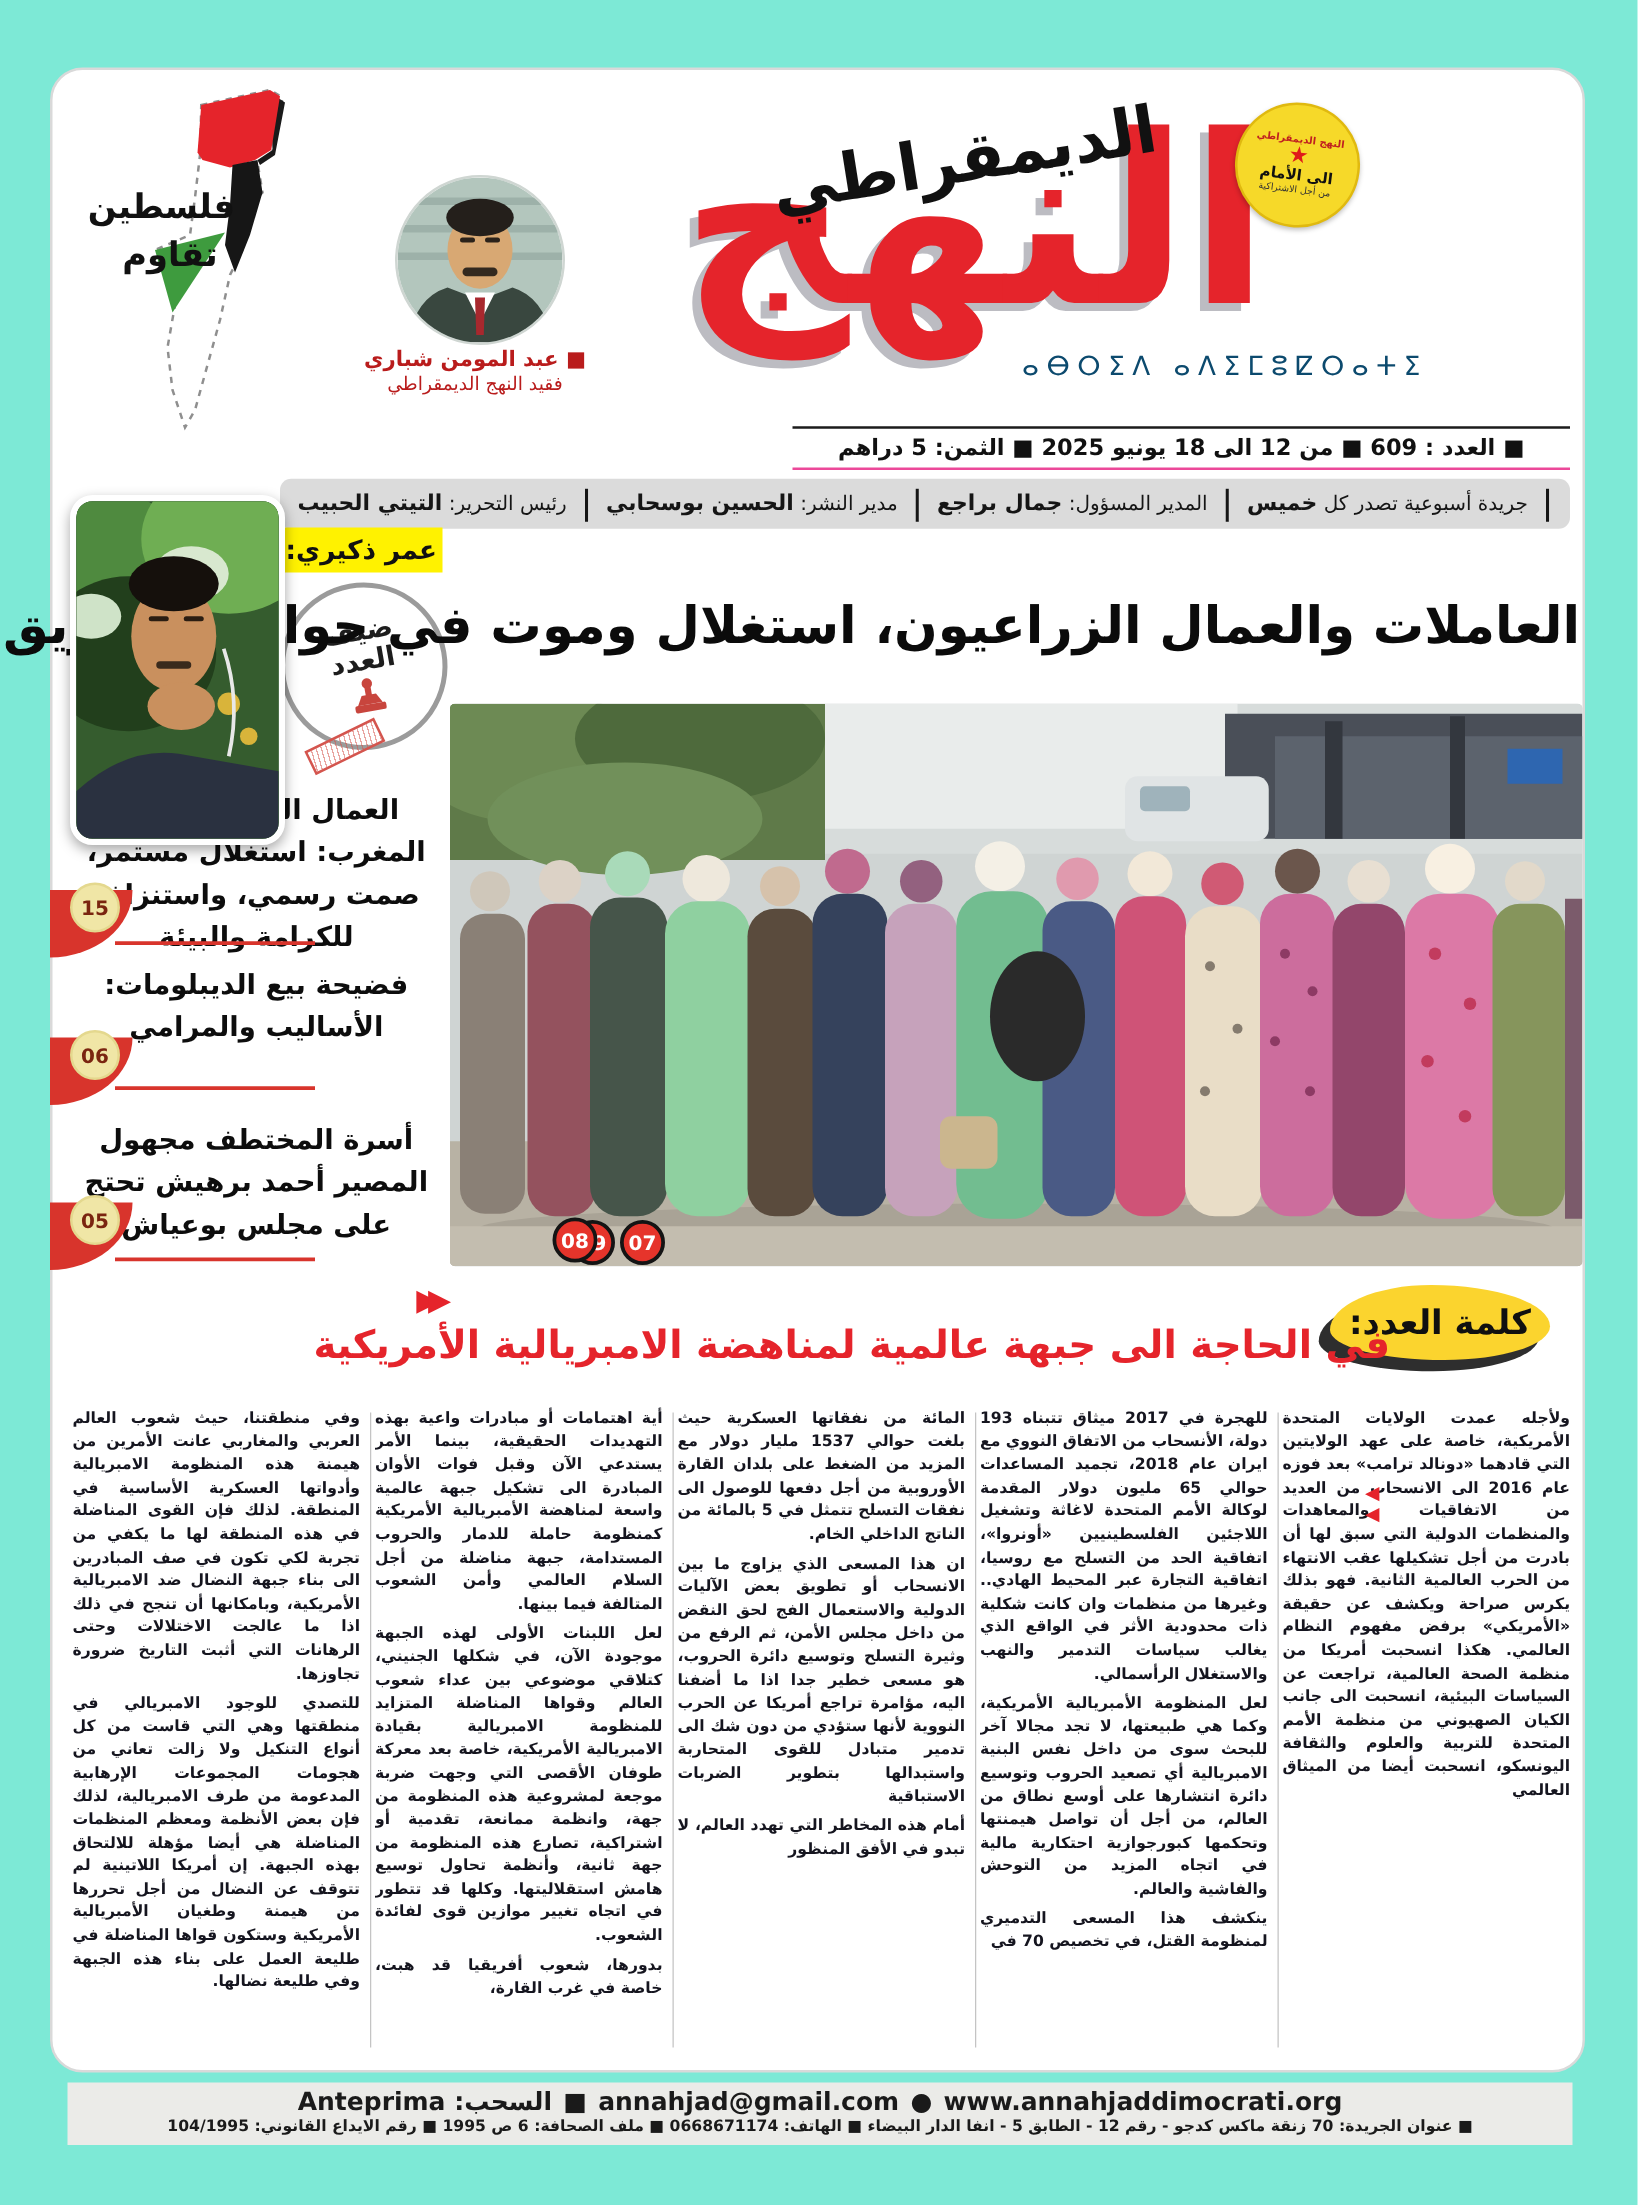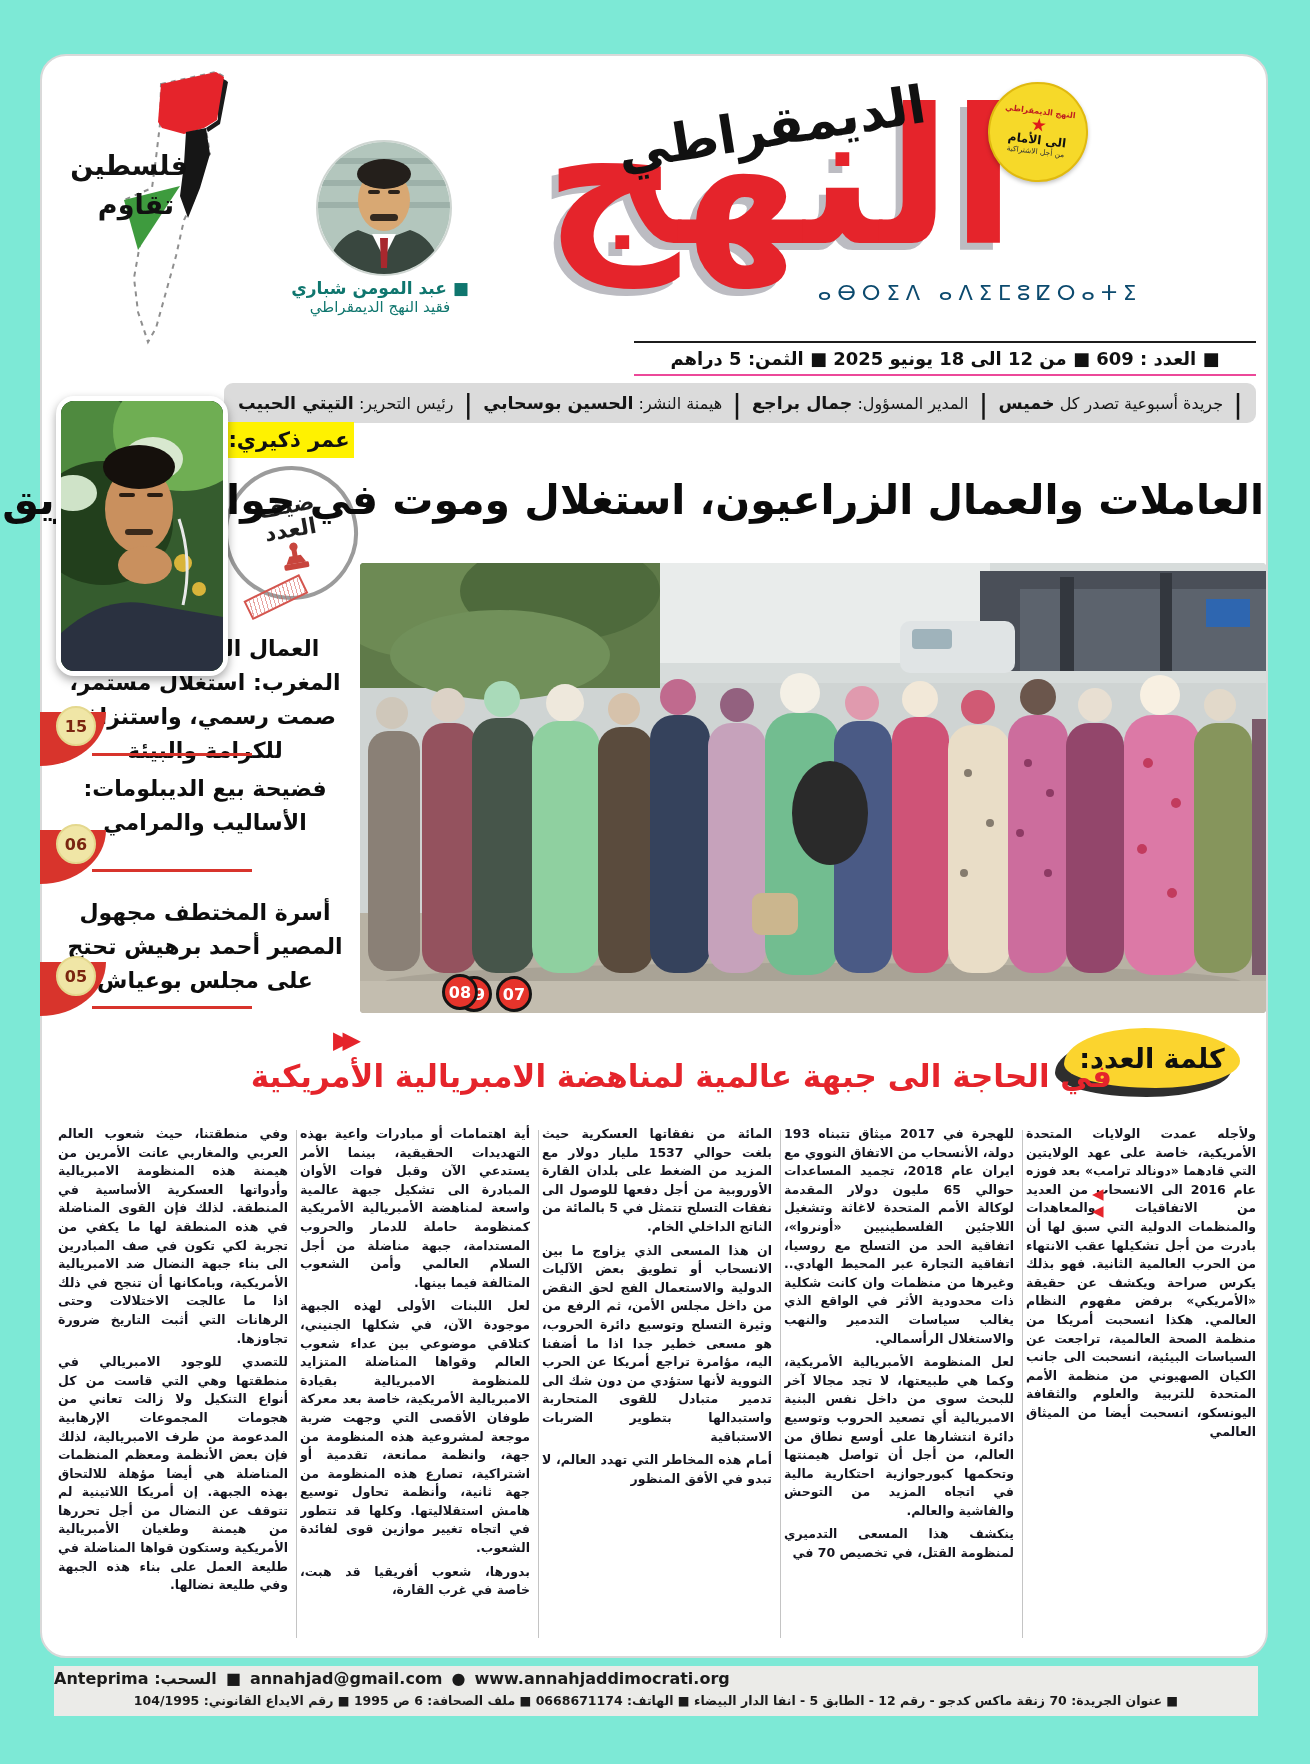--- a/index.html
+++ b/index.html
@@ -13,21 +13,21 @@
   .page{
     left:40px;top:54px;width:1228px;height:1604px;
     background:#ffffff;border:2px solid #d9d9d9;border-radius:26px;
     box-sizing:border-box;
   }
   
   .pal-text{left:84px;top:146px;width:104px;text-align:center;
     font-size:27px;font-weight:bold;color:#111;line-height:1.45;}
   .portrait{left:316px;top:140px;width:132px;height:132px;border-radius:50%;
     overflow:hidden;border:2px solid #cfd6d2;}
-  .portrait-cap{left:282px;top:278px;width:196px;text-align:center;color:#0f766e;}
+  .portrait-cap{left:282px;top:278px;width:196px;text-align:center;color:#b91c1c;}
   .portrait-cap .nm{font-size:17px;font-weight:bold;}
   .portrait-cap .sb{font-size:15px;}
   .logo-main{left:430px;top:12px;width:700px;height:330px;display:flex;
     align-items:center;justify-content:center;
     font-size:188px;font-weight:bold;color:#e5242b;
     text-shadow:-7px 7px 0 #bcbcc2;direction:rtl;}
   .logo-sub{left:616px;top:98px;font-size:52px;font-weight:bold;color:#111;
     transform:rotate(-9deg);direction:rtl;}
   .stamp{left:988px;top:82px;width:96px;height:96px;border-radius:50%;
     background:#f6d929;border:2px solid #e0b90f;transform:rotate(7deg);
@@ -94,21 +94,21 @@
     letter-spacing:-9px;}
   .col-arrows{left:1092px;top:1186px;font-size:15px;color:#e5242b;line-height:17px;z-index:4;}
   .bodycol{top:1125px;width:230px;height:516px;overflow:hidden;direction:rtl;
     text-align:justify;font-size:12.5px;font-weight:bold;color:#15151f;
     line-height:18.6px;}
   .bodycol p{margin:0 0 5px 0;}
   .colsep{top:1130px;width:1px;height:508px;background:#c4c4c4;}
   
   .footer-bar{left:54px;top:1666px;width:1204px;height:50px;background:#ebebe8;}
   .footer-l1{left:54px;top:1669px;width:1204px;display:flex;gap:9px;
-    align-items:center;justify-content:flex-start;font-size:16px;font-weight:bold;color:#1a1a1a;}
+    align-items:center;justify-content:center;font-size:20px;font-weight:bold;color:#1a1a1a;}
   .footer-l2{left:54px;top:1693px;width:1204px;text-align:center;direction:rtl;
     font-size:12.5px;font-weight:bold;color:#1a1a1a;}
 </style>
 </head>
 <body>
 
 <div class="abs page"></div>
 
 <div class="abs" style="left:66px;top:66px;width:252px;height:288px;">
   <svg width="252" height="288" viewBox="0 0 252 288">
@@ -163,21 +163,21 @@
   <span class="bar-sep">|</span>
   <span class="seg">
     <span>جريدة أسبوعية تصدر كل</span> <b>خميس</b>
   </span>
   <span class="bar-sep">|</span>
   <span class="seg">
     <span>المدير المسؤول:</span> <b>جمال براجع</b>
   </span>
   <span class="bar-sep">|</span>
   <span class="seg">
-    <span>هيمنة النشر:</span> <b>الحسين بوسحابي</b>
+    <span>مدير النشر:</span> <b>الحسين بوسحابي</b>
   </span>
   <span class="bar-sep">|</span>
   <span class="seg">
     <span>رئيس التحرير:</span> <b>التيتي الحبيب</b>
   </span>
 </div>
 
 <div class="abs side-photo">
   <svg width="162" height="270" viewBox="0 0 162 270">
     <rect width="162" height="270" fill="#355c2e"></rect>

